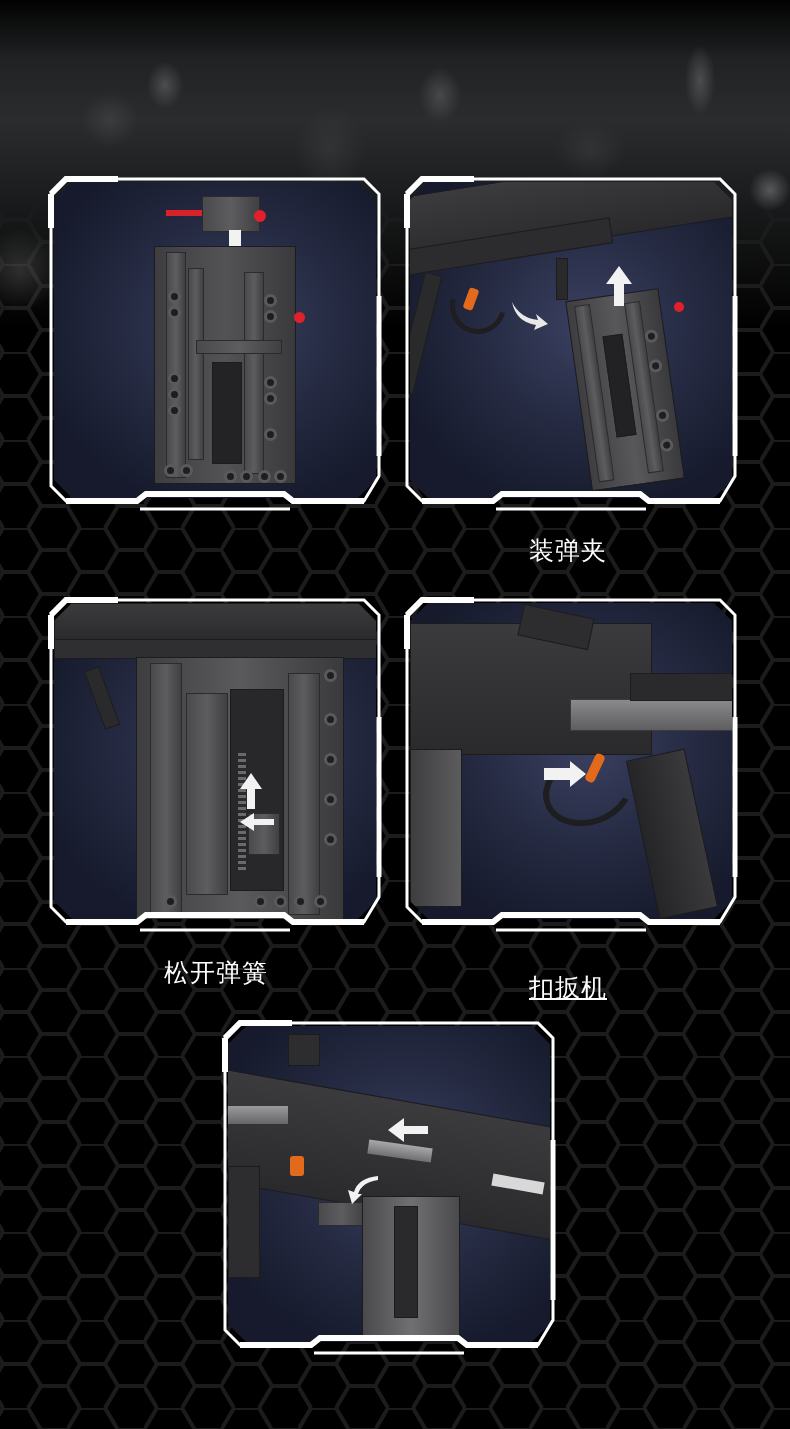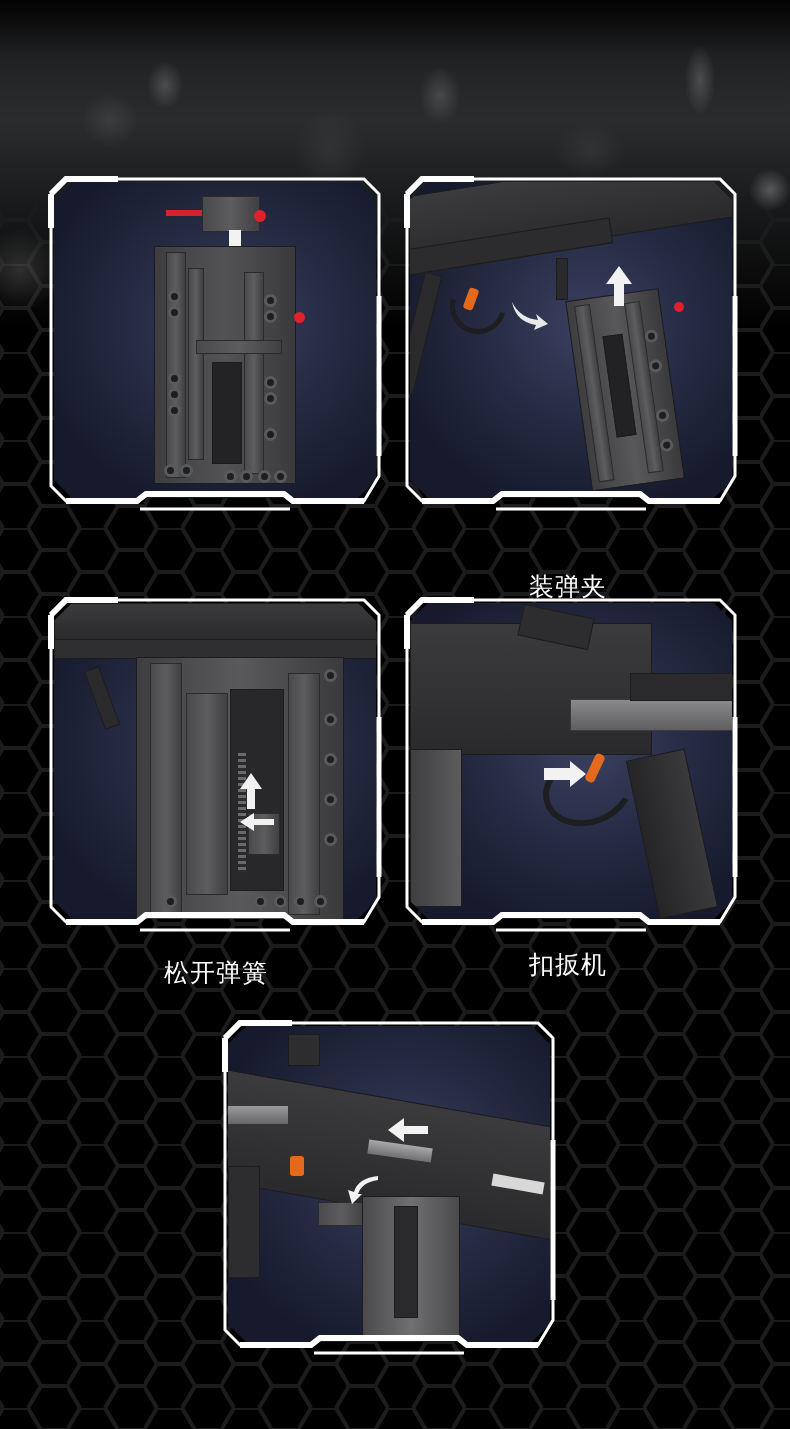--- a/index.html
+++ b/index.html
@@ -149,21 +149,21 @@
     </div>
     <svg class="frame">
       <path d="M18 3 H316 L331 18 V300 L316 325 H245 L236 318 H98 L89 325 H18 L3 310 V18 Z" fill="none" stroke="#ffffff" stroke-width="3"></path>
       <path d="M3 18 L18 3 H70" fill="none" stroke="#ffffff" stroke-width="6"></path>
       <path d="M3 18 V52" fill="none" stroke="#ffffff" stroke-width="6"></path>
       <path d="M331 120 V280" fill="none" stroke="#ffffff" stroke-width="5"></path>
       <path d="M18 325 H89 L98 318 H236 L245 325 H316" fill="none" stroke="#ffffff" stroke-width="6"></path>
       <path d="M92 333 H242" fill="none" stroke="#ffffff" stroke-width="3"></path>
     </svg>
   </div>
-  <div class="label" style="left:468px; top:534px;margin-top:36px;">装弹夹</div>
+  <div class="label" style="left:468px; top:534px;">装弹夹</div>
 
   <div class="panel" style="left:48px; top:597px;">
     <div class="photo">
       <div class="dark" style="left:0; top:0; width:330px; height:36px;"></div>
       <div class="dark" style="left:0; top:36px; width:330px; height:18px; background:#2f2f31;"></div>
       <div class="dark" style="left:40px; top:64px; width:14px; height:60px; transform:rotate(-20deg); background:#2a2a2c;"></div>
       <div class="dark" style="left:82px; top:54px; width:206px; height:262px; background:linear-gradient(90deg,#3e3e40,#5a5a5d 50%,#3a3a3c);"></div>
       <div class="brick" style="left:96px; top:60px; width:30px; height:250px;"></div>
       <div class="brick" style="left:132px; top:90px; width:40px; height:200px;"></div>
       <div class="brick" style="left:234px; top:70px; width:30px; height:240px;"></div>
@@ -214,21 +214,21 @@
     </div>
     <svg class="frame">
       <path d="M18 3 H316 L331 18 V300 L316 325 H245 L236 318 H98 L89 325 H18 L3 310 V18 Z" fill="none" stroke="#ffffff" stroke-width="3"></path>
       <path d="M3 18 L18 3 H70" fill="none" stroke="#ffffff" stroke-width="6"></path>
       <path d="M3 18 V52" fill="none" stroke="#ffffff" stroke-width="6"></path>
       <path d="M331 120 V280" fill="none" stroke="#ffffff" stroke-width="5"></path>
       <path d="M18 325 H89 L98 318 H236 L245 325 H316" fill="none" stroke="#ffffff" stroke-width="6"></path>
       <path d="M92 333 H242" fill="none" stroke="#ffffff" stroke-width="3"></path>
     </svg>
   </div>
-  <div class="label" style="left:468px; top:948px;">扣扳机</div>
+  <div class="label" style="left:468px; top:971px;text-decoration:underline;">扣扳机</div>
 
   <div class="panel" style="left:222px; top:1020px;">
     <div class="photo">
       <div class="dark" style="left:-20px; top:40px; width:380px; height:110px; transform:rotate(10deg); transform-origin:0 0;"></div>
       <div class="dark" style="left:60px; top:8px; width:30px; height:30px; background:#2d2d2f;"></div>
       <div style="position:absolute; left:0; top:80px; width:60px; height:18px; background:linear-gradient(180deg,#9a9a9c,#666668);"></div>
       <div style="position:absolute; left:140px; top:118px; width:64px; height:14px; background:linear-gradient(180deg,#a8a8aa,#707072); transform:rotate(8deg);"></div>
       <svg class="arrow-svg" style="left:160px; top:92px;" width="40" height="24">
         <path d="M40 8 H16 V0 L0 12 L16 24 V16 H40 Z" fill="#f2f2f2"></path>
       </svg>

